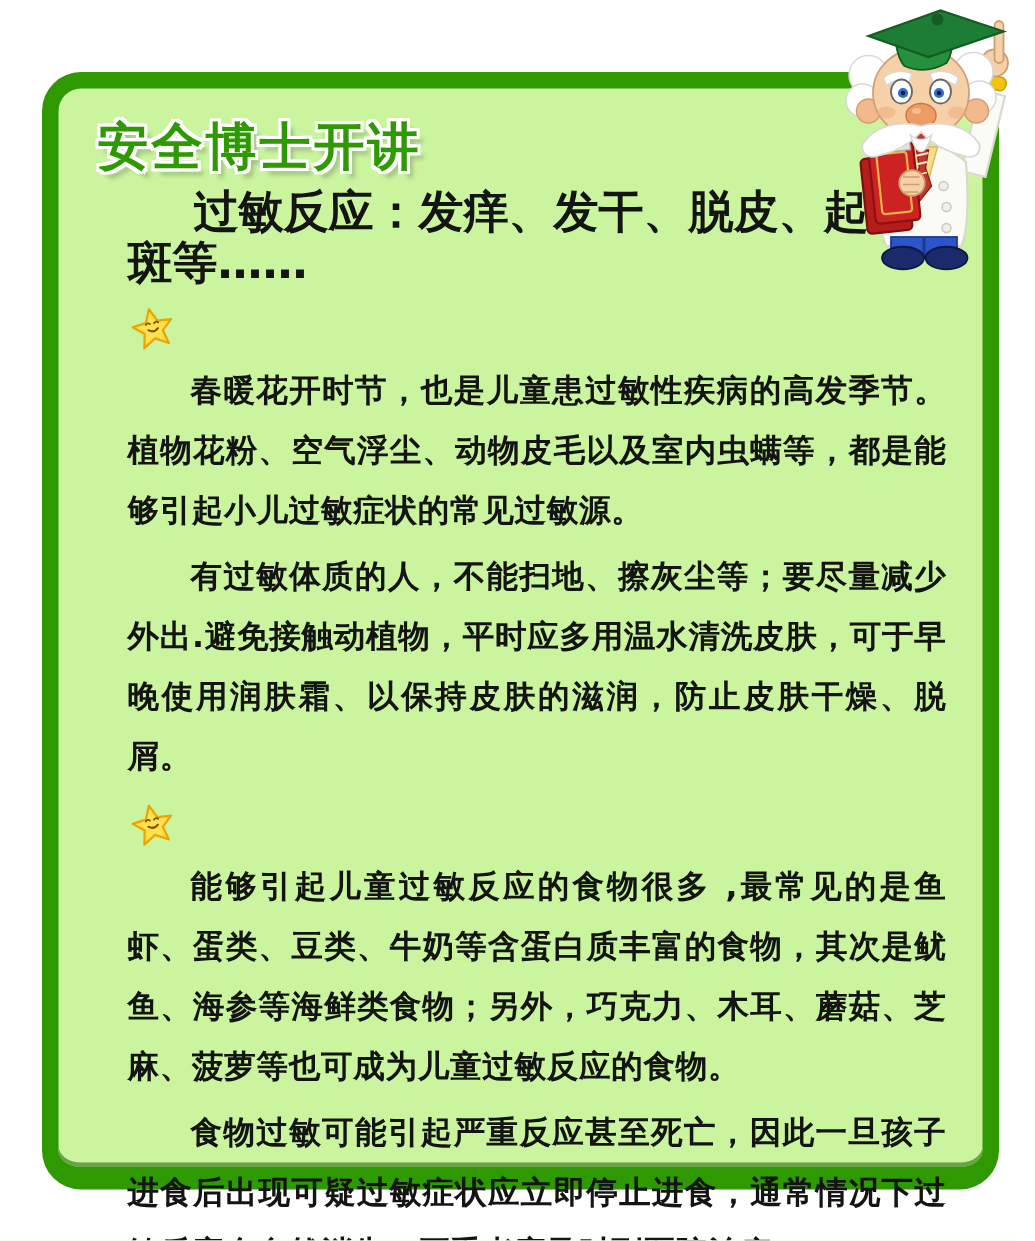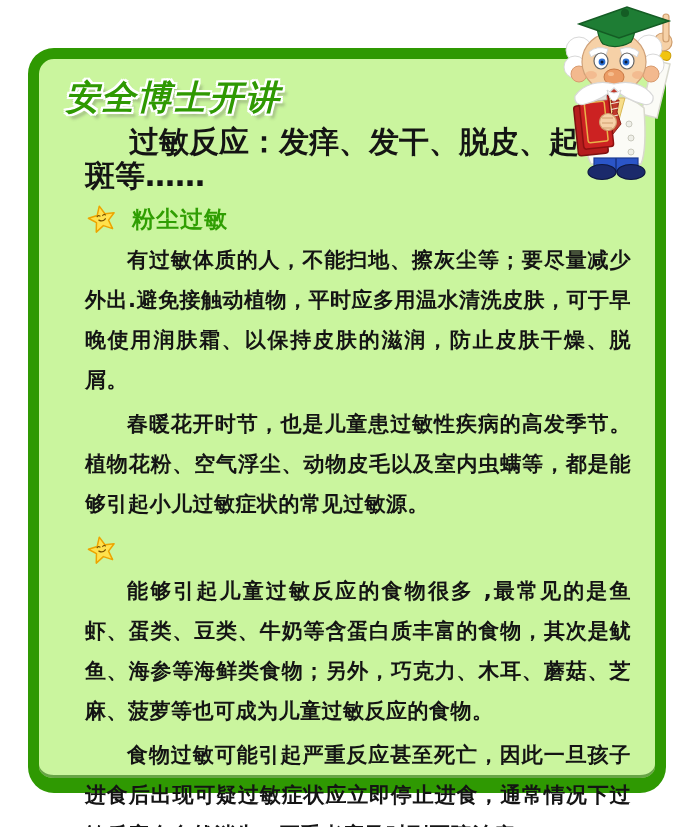--- a/index.html
+++ b/index.html
@@ -21,21 +21,20 @@
   }
   
   .title {
     margin:6px 0 4px -20px;
     font-size:34px; font-weight:bold; letter-spacing:2px;
     color:#2f9902;
     text-shadow:
       -2px -2px 0 #fff, 2px -2px 0 #fff, -2px 2px 0 #fff, 2px 2px 0 #fff,
       0 -2px 0 #fff, 0 2px 0 #fff, -2px 0 0 #fff, 2px 0 0 #fff,
       4px 5px 3px rgba(70,70,70,.30);
-    font-style: italic;
   }
   
   .intro {
     margin:2px 0 0 0; text-indent:44px;
     font-size:30px; line-height:34px; font-weight:bold; color:#141414;
   }
   
   .section-heading {
     display:flex; align-items:center; gap:15px;
     margin:9px 0 1px 2px; height:34px;
@@ -67,25 +66,24 @@
 
       <div class="section-heading">
         <svg class="star" viewBox="0 0 32 32" aria-hidden="true">
           <g transform="rotate(-12 16 16)">
             <path d="M16 2 L20.2 11.2 L30 12.2 L22.6 18.6 L24.9 28.4 L16 23.2 L7.1 28.4 L9.4 18.6 L2 12.2 L11.8 11.2 Z" fill="#ffe14d" stroke="#eda400" stroke-width="1.6" stroke-linejoin="round"></path>
             <path d="M11.5 12.5 q1.5 -1.6 3 0" fill="none" stroke="#7a5200" stroke-width="1.3" stroke-linecap="round"></path>
             <path d="M17.5 12.5 q1.5 -1.6 3 0" fill="none" stroke="#7a5200" stroke-width="1.3" stroke-linecap="round"></path>
             <path d="M12.5 16.5 q3.5 3 7 0" fill="none" stroke="#7a5200" stroke-width="1.4" stroke-linecap="round"></path>
           </g>
         </svg>
-        <span class="heading-label">粉尘过敏</span>
       </div>
 
+      <p class="para">春暖花开时节，也是儿童患过敏性疾病的高发季节。植物花粉、空气浮尘、动物皮毛以及室内虫螨等，都是能够引起小儿过敏症状的常见过敏源。</p>
       <p class="para">有过敏体质的人，不能扫地、擦灰尘等；要尽量减少外出.避免接触动植物，平时应多用温水清洗皮肤，可于早晚使用润肤霜、以保持皮肤的滋润，防止皮肤干燥、脱屑。</p>
-      <p class="para">春暖花开时节，也是儿童患过敏性疾病的高发季节。植物花粉、空气浮尘、动物皮毛以及室内虫螨等，都是能够引起小儿过敏症状的常见过敏源。</p>
 
       <div class="section-heading">
         <svg class="star" viewBox="0 0 32 32" aria-hidden="true">
           <g transform="rotate(-12 16 16)">
             <path d="M16 2 L20.2 11.2 L30 12.2 L22.6 18.6 L24.9 28.4 L16 23.2 L7.1 28.4 L9.4 18.6 L2 12.2 L11.8 11.2 Z" fill="#ffe14d" stroke="#eda400" stroke-width="1.6" stroke-linejoin="round"></path>
             <path d="M11.5 12.5 q1.5 -1.6 3 0" fill="none" stroke="#7a5200" stroke-width="1.3" stroke-linecap="round"></path>
             <path d="M17.5 12.5 q1.5 -1.6 3 0" fill="none" stroke="#7a5200" stroke-width="1.3" stroke-linecap="round"></path>
             <path d="M12.5 16.5 q3.5 3 7 0" fill="none" stroke="#7a5200" stroke-width="1.4" stroke-linecap="round"></path>
           </g>
         </svg>

